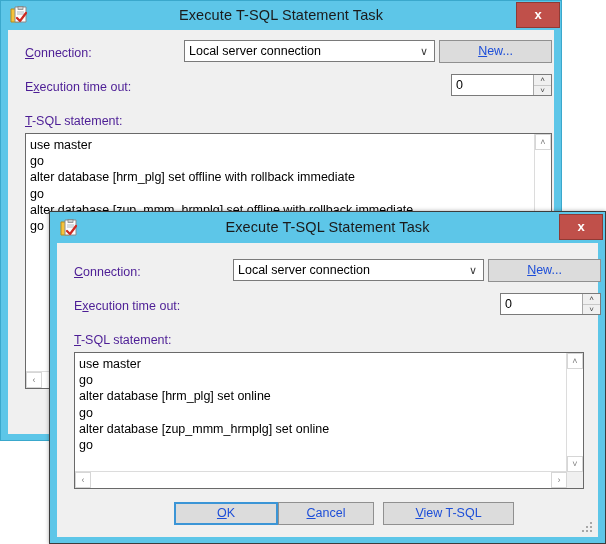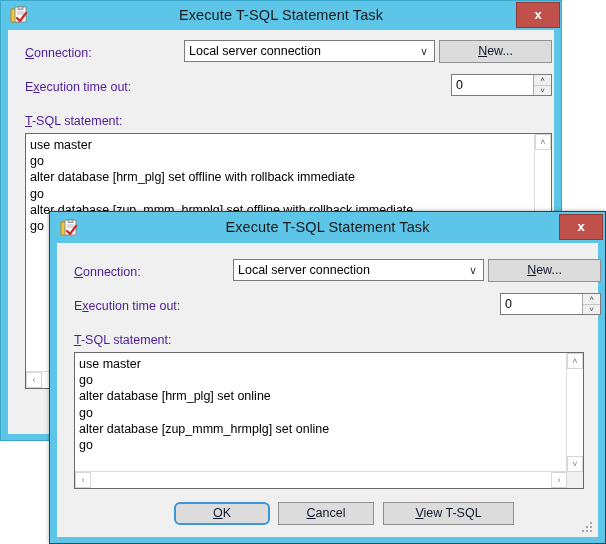--- a/index.html
+++ b/index.html
@@ -142,21 +142,21 @@
   .btn {
     position: absolute;
     box-sizing: border-box;
     background: #dcdcdc;
     border: 1px solid #909090;
     height: 23px;
     font-size: 12.5px;
     line-height: 21px;
     text-align: center;
     cursor: pointer;
-    color: #0f172a;
+    color: #1d4ed8;
     white-space: nowrap;
   }
   .btn.default {
     border: 2px solid #3b95d6;
     line-height: 19px;
   }
 
   
   .spin {
     position: absolute;
@@ -401,21 +401,21 @@
         <div class="sb-arrow sb-up">˄</div>
         <div class="sb-arrow sb-down">˅</div>
       </div>
       <div class="hscroll">
         <div class="sb-arrow sb-left">‹</div>
         <div class="sb-arrow sb-right">›</div>
       </div>
       <div class="sb-corner"></div>
     </div>
 
-    <div class="btn default" style="left:117px; top:259px; width:96px;border-radius:6px;"><u>O</u><span>K</span></div>
+    <div class="btn default" style="left:117px; top:259px; width:104px;"><u>O</u><span>K</span></div>
 
     <div class="btn" style="left:326px; top:259px; width:131px;"><u>V</u><span>iew T-SQL</span></div>
 
     <div class="btn" style="left:221px; top:259px; width:96px;"><u>C</u><span>ancel</span></div>
 
 
     <div class="grip">
       <i style="left:8px; top:0px;"></i>
       <i style="left:4px; top:4px;"></i>
         <i style="left:8px; top:4px;"></i>

